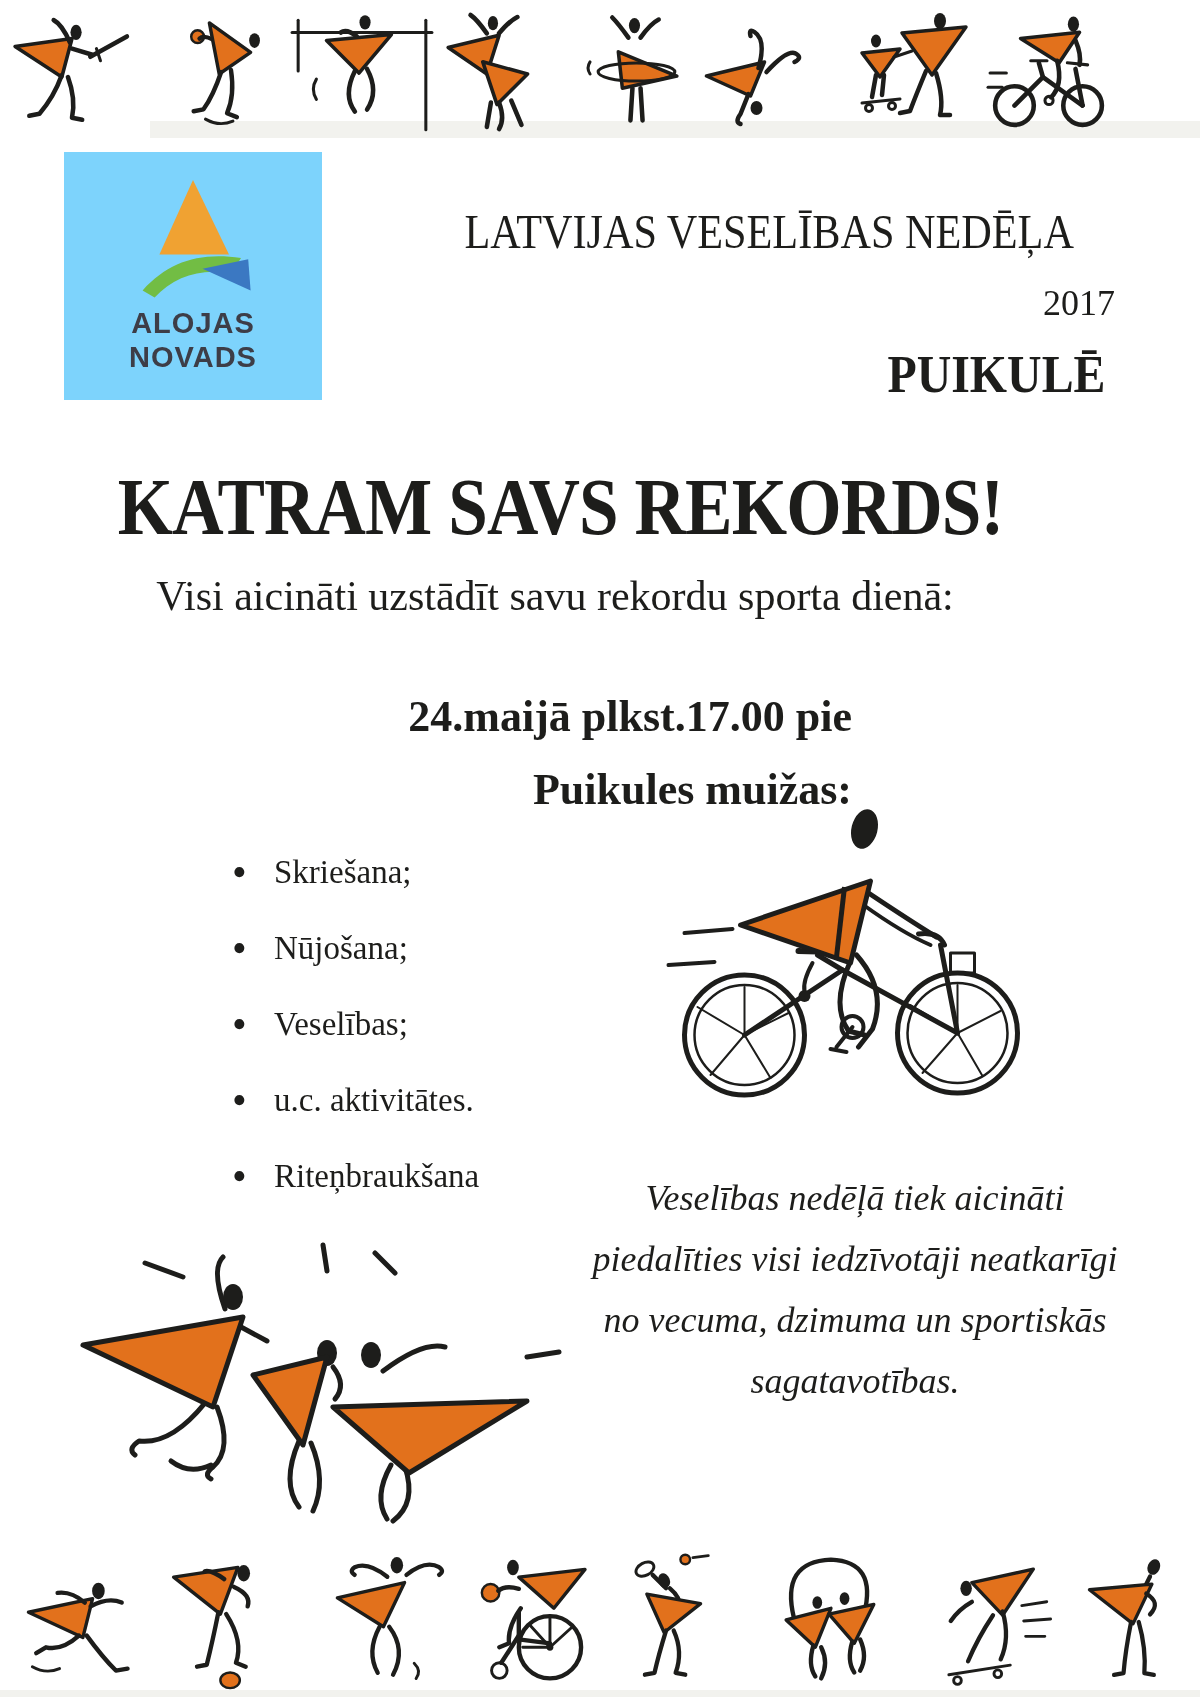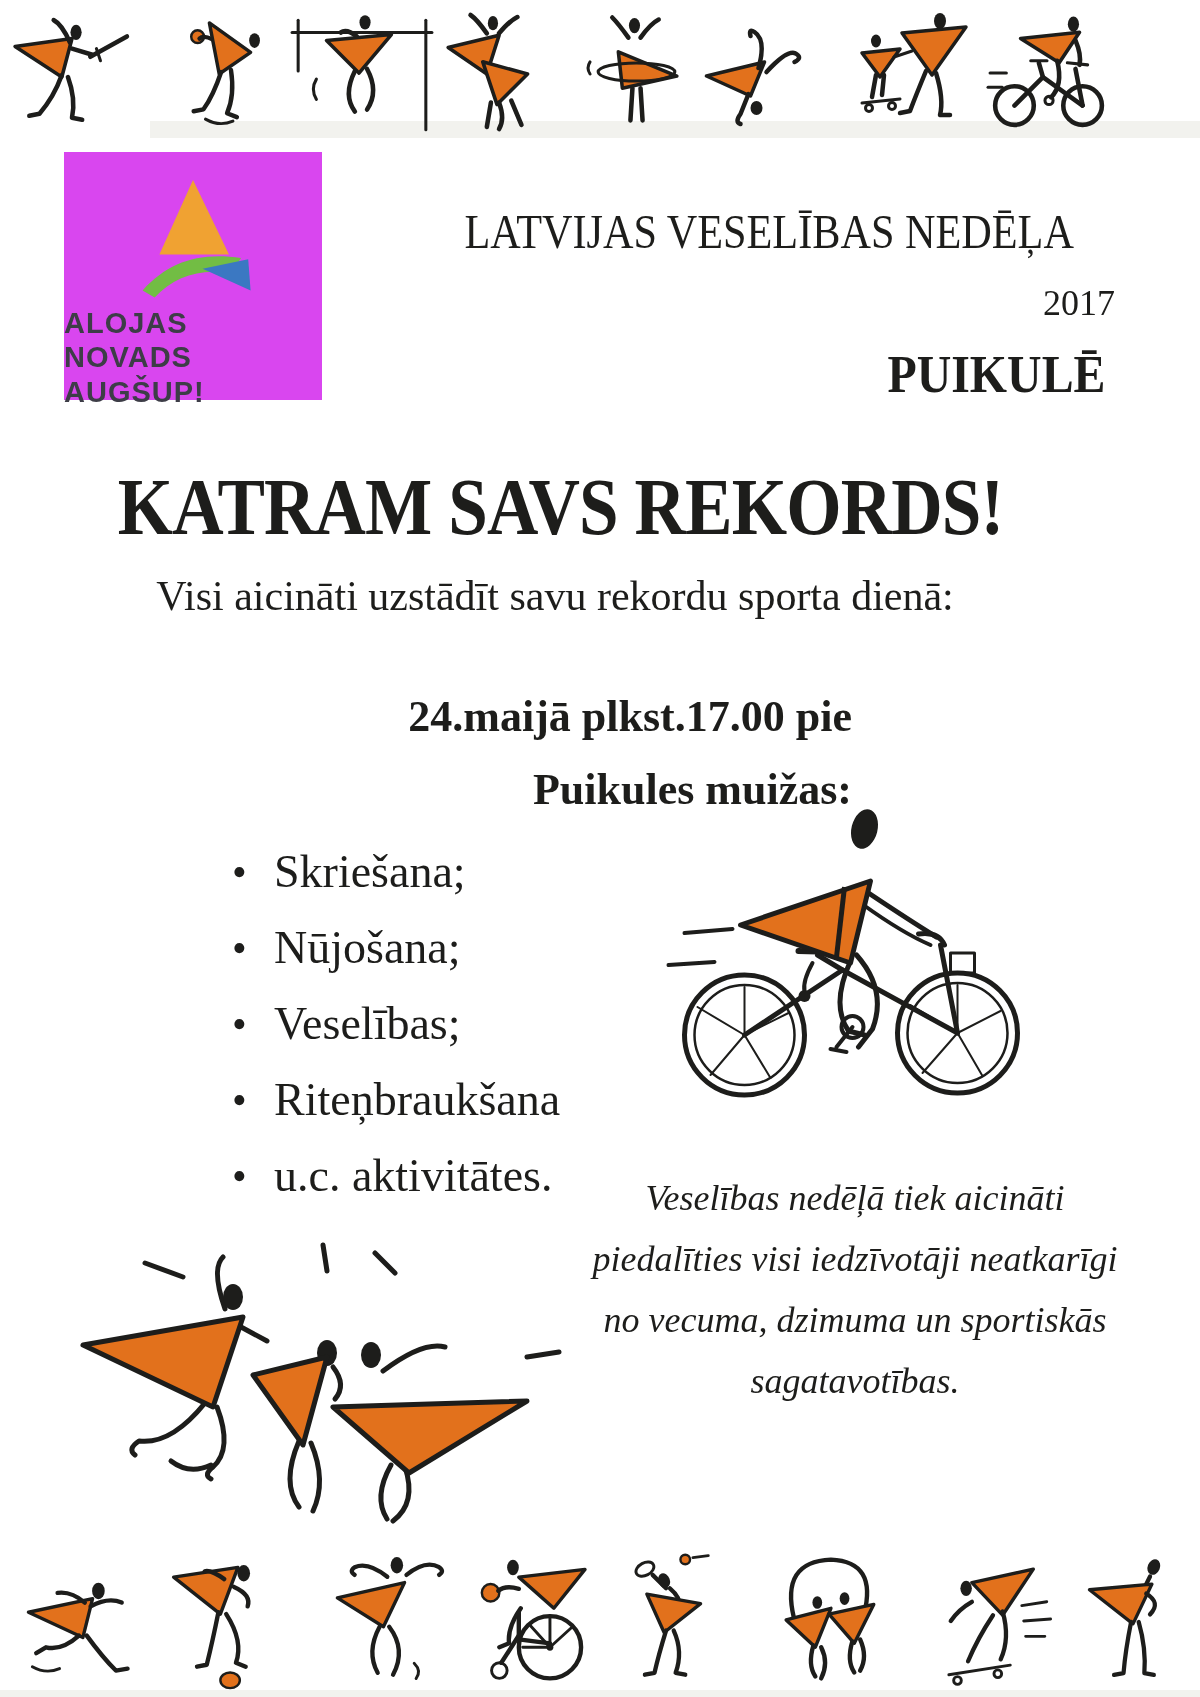--- a/index.html
+++ b/index.html
@@ -9,39 +9,39 @@
   }
   .abs{position:absolute;}
   
   svg .ln{fill:none;stroke:#1d1d1b;stroke-width:4.5;stroke-linecap:round;stroke-linejoin:round;}
   svg .ln2{fill:none;stroke:#1d1d1b;stroke-width:3;stroke-linecap:round;stroke-linejoin:round;}
   svg .tri{fill:#e2711c;stroke:#1d1d1b;stroke-width:3.5;stroke-linejoin:round;}
   svg .hd{fill:#1d1d1b;stroke:none;}
   svg .ball{fill:#e2711c;stroke:#1d1d1b;stroke-width:2.5;}
   .band{background:#f2f2ee;}
   
-  .logo-box{left:64px;top:152px;width:258px;height:248px;background:#d946ef;}
+  .logo-box{left:64px;top:152px;width:258px;height:248px;background:#7dd3fc;text-align:center;}
   .logo-mark{margin:28px auto 6px auto;display:block;}
   .logo-name{font-family:"Liberation Sans","DejaVu Sans",sans-serif;font-weight:bold;color:#3d3d47;
     font-size:29px;letter-spacing:1px;line-height:34px;}
   .logo-tag{font-family:"Liberation Sans","DejaVu Sans",sans-serif;font-weight:bold;color:#3d3d47;
     font-size:29px;letter-spacing:1px;line-height:36px;}
   
   .title-block{left:300px;top:196px;width:815px;text-align:right;}
   .title-l1{font-size:48px;line-height:72px;white-space:nowrap;display:inline-block;transform:scaleX(.88);transform-origin:center;}
   .title-l2{font-size:36px;line-height:70px;}
   .title-l3{font-size:52px;line-height:74px;font-weight:bold;display:inline-block;transform:scaleX(.92);transform-origin:center;}
   .headline{left:0;top:462px;width:1120px;text-align:center;}
   .headline span{font-size:80px;font-weight:bold;white-space:nowrap;display:inline-block;transform:scaleX(.89);transform-origin:center;letter-spacing:-1px;}
   .invitation{left:0;top:572px;width:1110px;text-align:center;font-size:42px;}
   
   .event{left:232px;top:680px;width:620px;}
   .event-line{font-size:44px;font-weight:bold;line-height:73px;text-align:right;}
   ul.activities{list-style:none;margin:8px 0 0 0;padding:0;}
-  ul.activities li{font-size:46px;line-height:76px;padding-left:42px;position:relative;}
+  ul.activities li{font-size:33px;line-height:76px;padding-left:42px;position:relative;}
   ul.activities li::before{content:"\2022";position:absolute;left:0;top:0;font-size:42px;}
   
   .note{left:575px;top:1168px;width:560px;text-align:center;font-style:italic;font-size:36px;line-height:61px;}
   
   .pict{display:block;}
 </style>
 </head>
 <body>
 
 <div class="poster">
@@ -147,21 +147,20 @@
     </svg>
   </div>
 
   <div class="abs logo-box">
     <svg class="logo-mark" width="120" height="120" viewBox="0 0 100 100">
       <polygon fill="#f0a232" points="50,0 80,62 22,62"></polygon>
       <path fill="#72bd44" d="M8,92 C30,68 55,60 90,65 L82,78 C58,73 34,80 18,98 Z"></path>
       <polygon fill="#3b78c2" points="58,74 96,66 98,92"></polygon>
     </svg>
     <div class="logo-name">ALOJAS NOVADS</div>
-    <div class="logo-tag">AUGŠUP!</div>
   </div>
 
   <div class="abs title-block">
     <div><span class="title-l1">LATVIJAS VESELĪBAS NEDĒĻA</span></div>
     <div class="title-l2">2017</div>
     <div><span class="title-l3">PUIKULĒ</span></div>
   </div>
 
   <div class="abs invitation">Visi aicināti uzstādīt savu rekordu sporta dienā:</div>
 
@@ -169,22 +168,22 @@
     <span>KATRAM SAVS REKORDS!</span>
   </div>
 
   <div class="abs event">
     <div class="event-line">24.maijā plkst.17.00 pie</div>
     <div class="event-line">Puikules muižas:</div>
     <ul class="activities">
       <li><span>Skriešana;</span></li>
       <li><span>Nūjošana;</span></li>
       <li><span>Veselības;</span></li>
+      <li><span>u.c. aktivitātes.</span></li>
       <li><span>Riteņbraukšana</span></li>
-      <li><span>u.c. aktivitātes.</span></li>
     </ul>
   </div>
 
   <svg class="abs" style="left:650px;top:785px;" width="400" height="325" viewBox="0 0 395 325">
     <g fill="none" stroke="#1d1d1b" stroke-linecap="round" stroke-linejoin="round">
       <circle cx="92" cy="250" r="60" stroke-width="5"></circle>
       <circle cx="92" cy="250" r="50" stroke-width="2.5"></circle>
       <g stroke-width="2">
         <path d="M92,250 L92,202"></path>
           <path d="M92,250 L136,228"></path>

